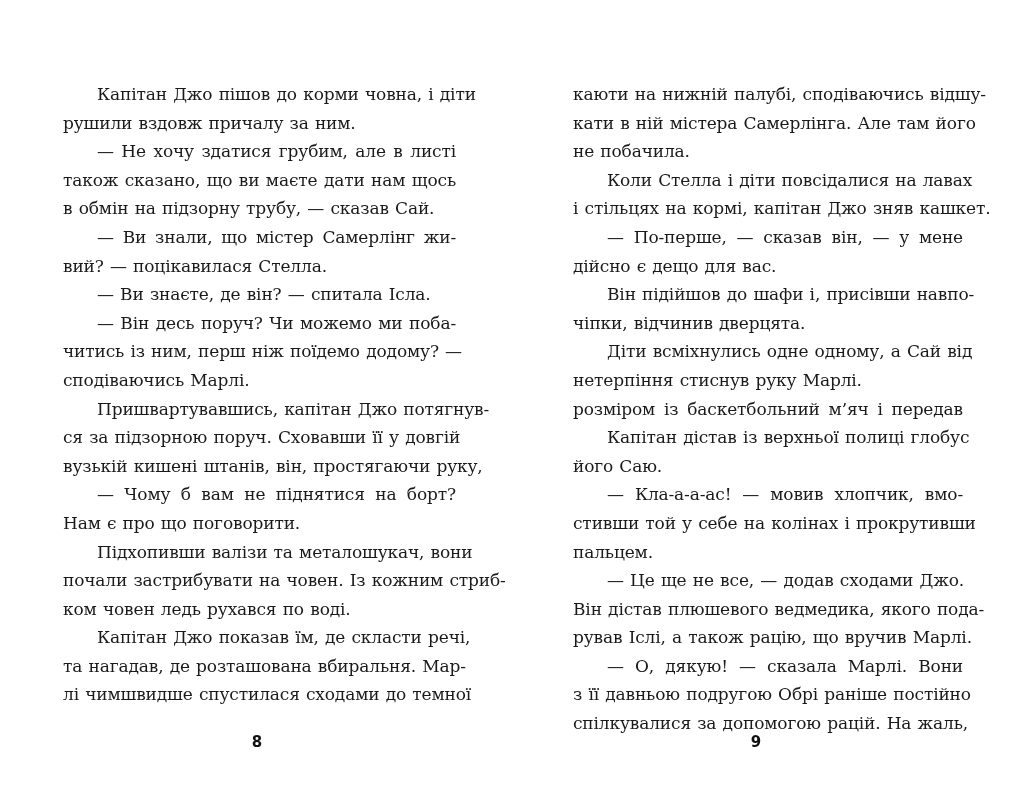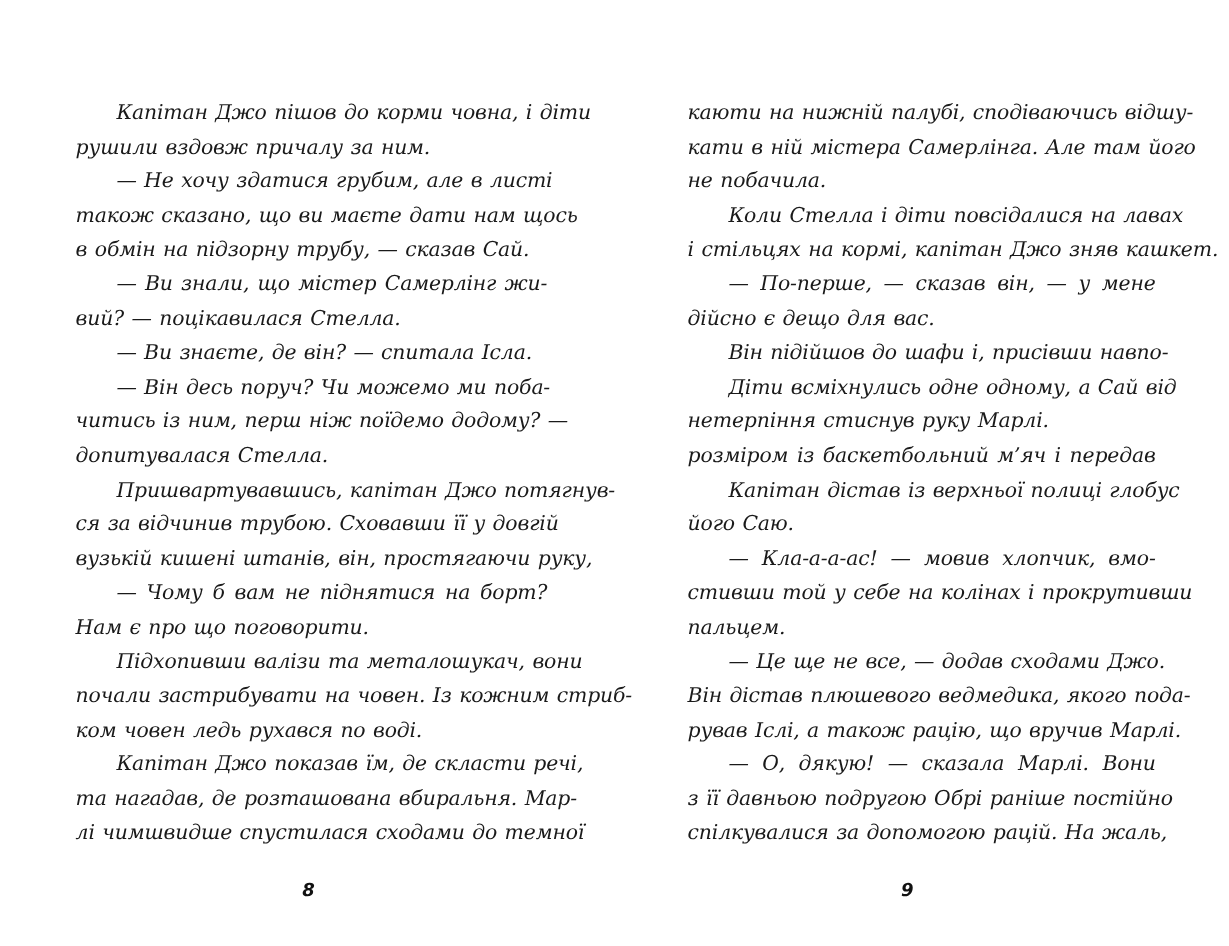--- a/index.html
+++ b/index.html
@@ -16,21 +16,20 @@
       color: #1a1a1a;
     }
     .spread {
       position: absolute;
       inset: 0;
     }
     .page {
       position: absolute;
       top: 0;
       height: 568px;
-      font-style: italic;
     }
     .page-left { left: 0; width: 512px; }
     .page-right { left: 512px; width: 512px; }
     .text-block {
       position: absolute;
       top: 80px;
     }
     .page-left .text-block { left: 63px; width: 393px; }
     .page-right .text-block { left: 61px; width: 390px; }
     .line {
@@ -67,23 +66,23 @@
         <div class="line indent">Капітан Джо пішов до корми човна, і діти</div>
         <div class="line last">рушили вздовж причалу за ним.</div>
         <div class="line indent">— Не хочу здатися грубим, але в листі</div>
         <div class="line">також сказано, що ви маєте дати нам щось</div>
         <div class="line last">в обмін на підзорну трубу, — сказав Сай.</div>
         <div class="line indent">— Ви знали, що містер Самерлінг жи-</div>
         <div class="line last">вий? — поцікавилася Стелла.</div>
         <div class="line indent last">— Ви знаєте, де він? — спитала Ісла.</div>
         <div class="line indent">— Він десь поруч? Чи можемо ми поба-</div>
         <div class="line">читись із ним, перш ніж поїдемо додому? —</div>
-        <div class="line last">допитувалася Стелла.</div>
+        <div class="line last">сподіваючись Марлі.</div>
         <div class="line indent">Пришвартувавшись, капітан Джо потягнув-</div>
-        <div class="line">ся за відчинив трубою. Сховавши її у довгій</div>
+        <div class="line">ся за підзорною поруч. Сховавши її у довгій</div>
         <div class="line">вузькій кишені штанів, він, простягаючи руку,</div>
         <div class="line indent">— Чому б вам не піднятися на борт?</div>
         <div class="line last">Нам є про що поговорити.</div>
         <div class="line indent">Підхопивши валізи та металошукач, вони</div>
         <div class="line">почали застрибувати на човен. Із кожним стриб-</div>
         <div class="line last">ком човен ледь рухався по воді.</div>
         <div class="line indent">Капітан Джо показав їм, де скласти речі,</div>
         <div class="line">та нагадав, де розташована вбиральня. Мар-</div>
         <div class="line">лі чимшвидше спустилася сходами до темної</div>
       </div>
@@ -92,20 +91,21 @@
   <div class="page page-right">
     <div class="text-block">
         <div class="line">каюти на нижній палубі, сподіваючись відшу-</div>
         <div class="line">кати в ній містера Самерлінга. Але там його</div>
         <div class="line last">не побачила.</div>
         <div class="line indent">Коли Стелла і діти повсідалися на лавах</div>
         <div class="line last">і стільцях на кормі, капітан Джо зняв кашкет.</div>
         <div class="line indent">— По-перше, — сказав він, — у мене</div>
         <div class="line last">дійсно є дещо для вас.</div>
         <div class="line indent">Він підійшов до шафи і, присівши навпо-</div>
+        <div class="line last">чіпки, відчинив дверцята.</div>
         <div class="line indent">Діти всміхнулись одне одному, а Сай від</div>
         <div class="line last">нетерпіння стиснув руку Марлі.</div>
         <div class="line">розміром із баскетбольний м’яч і передав</div>
         <div class="line indent">Капітан дістав із верхньої полиці глобус</div>
         <div class="line last">його Саю.</div>
         <div class="line indent">— Кла-а-а-ас! — мовив хлопчик, вмо-</div>
         <div class="line">стивши той у себе на колінах і прокрутивши</div>
         <div class="line last">пальцем.</div>
         <div class="line indent">— Це ще не все, — додав сходами Джо.</div>
         <div class="line">Він дістав плюшевого ведмедика, якого пода-</div>

